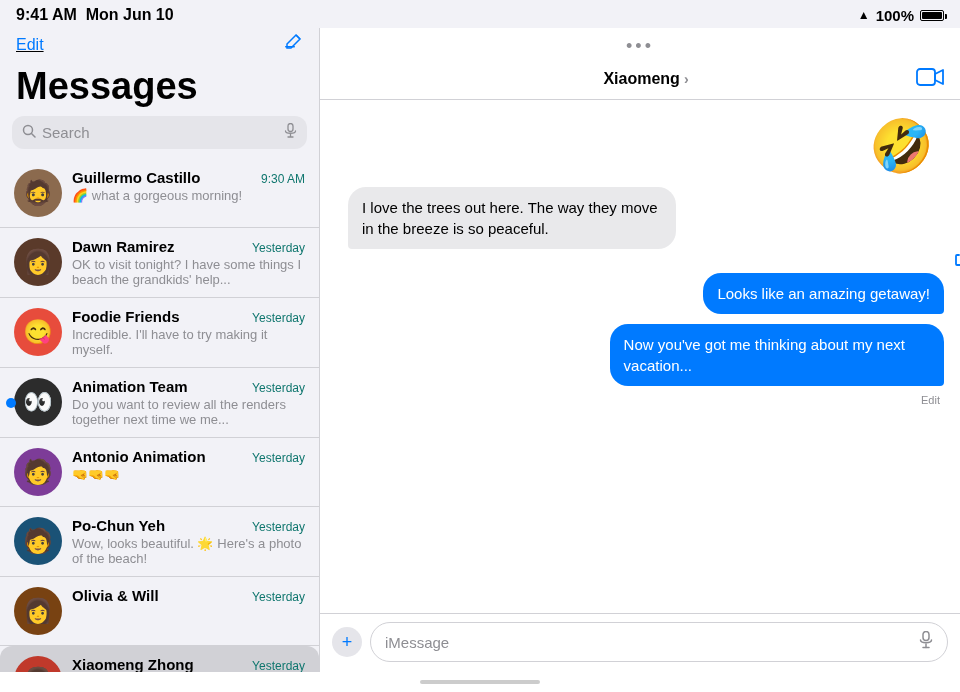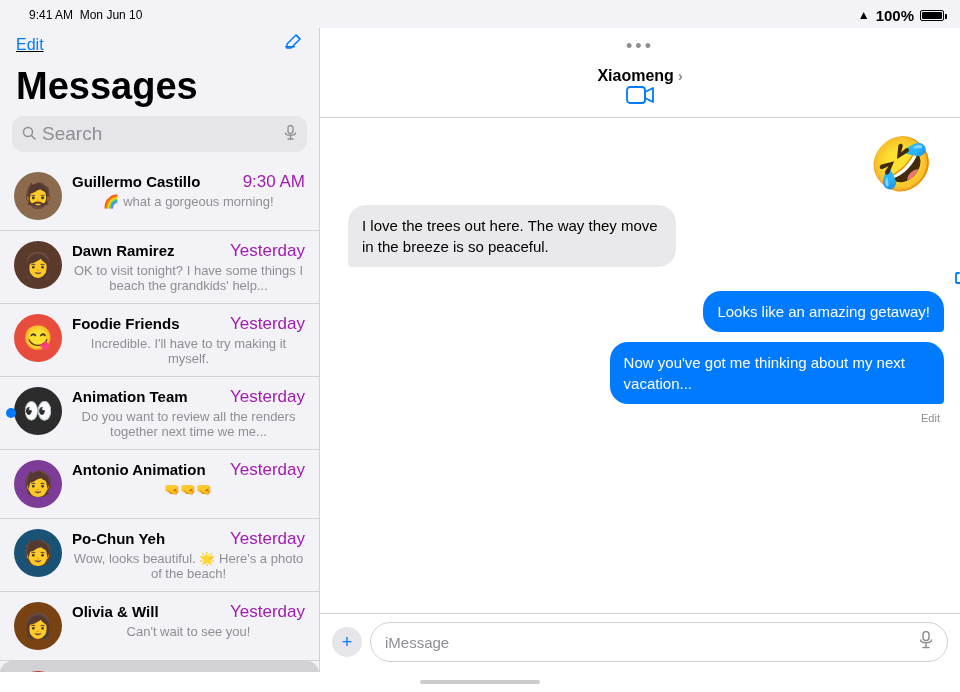--- a/index.html
+++ b/index.html
@@ -17,21 +17,21 @@
     .status-bar {
       display: flex;
       justify-content: space-between;
       align-items: center;
       padding: 6px 16px 4px;
       background: #f2f2f7;
       font-size: 12px;
       font-weight: 600;
       height: 28px;
     }
-    .status-left { color: #000; font-size: 12px; font-weight: 400; margin-left: 13px; }
+    .status-left { color: #000; font-size: 16px; font-weight: 700; }
     .status-right { display: flex; align-items: center; gap: 6px; }
     .wifi-icon { font-size: 12px; }
     .battery-box {
       width: 24px; height: 11px;
       border: 1.5px solid #000;
       border-radius: 2px;
       position: relative;
       display: flex;
       align-items: center;
       padding: 1px;
@@ -93,21 +93,21 @@
       background: #e5e5ea;
       border-radius: 12px;
       display: flex;
       align-items: center;
       padding: 7px 10px;
       gap: 6px;
     }
     .search-icon-wrap { color: #8e8e93; font-size: 14px; }
     .search-input-fake {
       flex: 1;
-      font-size: 19px;
+      font-size: 15px;
       color: #8e8e93;
     }
     .mic-icon { color: #8e8e93; font-size: 14px; }
 
     
     .conv-list { flex: 1; overflow-y: auto; }
     .conv-item {
       display: flex;
       align-items: flex-start;
       padding: 10px 14px;
@@ -137,22 +137,22 @@
       background: #007aff;
       border-radius: 50%;
       position: absolute;
       left: 6px;
       top: 50%;
       transform: translateY(-50%);
     }
     .conv-content { flex: 1; min-width: 0; }
     .conv-top { display: flex; justify-content: space-between; align-items: baseline; }
     .conv-name { font-size: 15px; font-weight: 600; color: #000; white-space: nowrap; overflow: hidden; text-overflow: ellipsis; }
-    .conv-time { font-size: 17px; color: #a21caf; flex-shrink: 0; margin-left: 6px; }
-    .conv-preview { font-size: 13px; color: #8e8e93; margin-top: 2px; overflow: hidden; display: -webkit-box; text-align: center; -webkit-line-clamp: 2; -webkit-box-orient: vertical; }
+    .conv-time { font-size: 12px; color: #0f766e; flex-shrink: 0; margin-left: 6px; }
+    .conv-preview { font-size: 13px; color: #8e8e93; margin-top: 2px; overflow: hidden; display: -webkit-box; -webkit-line-clamp: 2; -webkit-box-orient: vertical; }
 
     
     .chat-panel {
       flex: 1;
       display: flex;
       flex-direction: column;
       background: #fff;
     }
 
     
@@ -164,21 +164,20 @@
       font-size: 18px;
       letter-spacing: 3px;
     }
 
     .chat-header {
       display: flex;
       justify-content: space-between;
       align-items: center;
       padding: 6px 16px 8px;
       border-bottom: 0.5px solid #d1d1d6;
-      flex-direction: column;
     }
     .chat-header-center {
       display: flex;
       align-items: center;
       gap: 4px;
       font-size: 16px;
       font-weight: 600;
       color: #000;
     }
     .chat-contact-name { font-size: 16px; font-weight: 600; color: #000; }
@@ -425,21 +424,20 @@
     </div>
   </div>
         <div class="conv-item">
 
     <div class="avatar" style="background:#784212; font-size:24px; line-height:1;">👩</div>
     <div class="conv-content">
       <div class="conv-top">
         <span class="conv-name">Olivia &amp; Will</span>
         <span class="conv-time">Yesterday</span>
       </div>
-      <div class="conv-preview">Can't wait to see you!</div>
     </div>
   </div>
         <div class="conv-item active">
 
     <div class="avatar" style="background:#c0392b; font-size:24px; line-height:1;">👩</div>
     <div class="conv-content">
       <div class="conv-top">
         <span class="conv-name">Xiaomeng Zhong</span>
         <span class="conv-time">Yesterday</span>
       </div>

